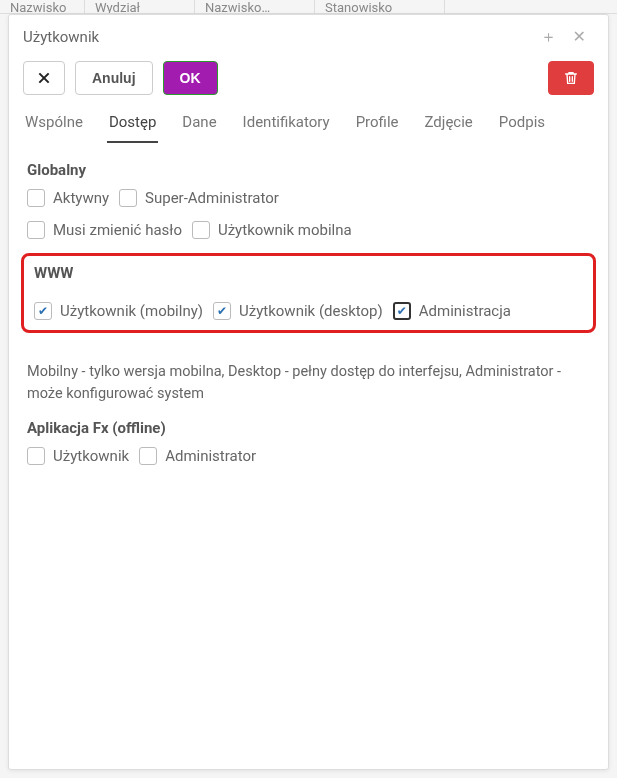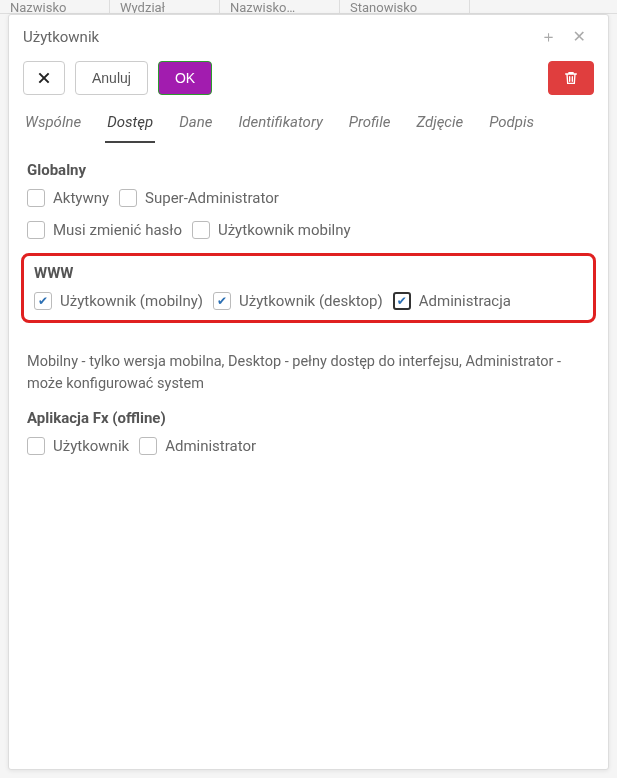--- a/index.html
+++ b/index.html
@@ -68,20 +68,21 @@
     border: 1px solid #ccc;
     background: #fff;
     color: #555;
     padding: 8px 16px;
     border-radius: 4px;
     font-size: 14px;
     cursor: pointer;
     display: inline-flex;
     align-items: center;
     justify-content: center;
+    font-weight: bold;
   }
   .btn-icon-only {
     padding: 8px 12px;
   }
   .btn-icon-only svg {
     width: 16px; height: 16px;
   }
   .btn-ok {
     background: #a21caf;
     border-color: #2e9a2e;
@@ -93,21 +94,20 @@
     color: #fff;
     padding: 8px 14px;
   }
   .btn-danger svg { width: 16px; height: 16px; }
   .spacer { flex: 1; }
   .tabs {
     display: flex;
     gap: 22px;
     padding: 0 14px;
     border-bottom: none;
-    font-style: italic;
   }
   .tab {
     padding: 6px 2px 10px 2px;
     font-size: 15px;
     color: #777;
     cursor: pointer;
     border-bottom: 2px solid transparent;
   }
   .tab.active {
     color: #444;
@@ -152,39 +152,39 @@
     font-size: 12px;
     color: #2b6fb3;
     line-height: 1;
   }
   .highlight-box {
     border: 3px solid #e02020;
     border-radius: 8px;
     padding: 8px 10px 10px 10px;
     margin: 6px -6px 12px -6px;
   }
-  .highlight-box .section-title { margin-top: 0; margin-bottom: 10px; }
+  .highlight-box .section-title { margin-top: 0; margin-bottom: 20px; }
   .highlight-box .check-row { margin-bottom: 0; }
   .focus-check .checkbox {
     border: 2px solid #333;
   }
   .help-text {
     color: #666;
     font-size: 14.5px;
     line-height: 1.5;
     margin-bottom: 14px;
     margin-top: 28px;
   }
   .check-label { color: #666; font-size: 15px; }
 </style>
 </head>
 <body>
 
 <div class="bg-table">
-  <div class="bg-col" style="width:110px">Nazwisko</div>
+  <div class="bg-col" style="width:85px">Nazwisko</div>
   <div class="bg-col" style="width:110px">Wydział</div>
   <div class="bg-col" style="width:120px">Nazwisko…</div>
   <div class="bg-col" style="width:130px">Stanowisko</div>
 </div>
 
 <div class="dialog">
   <div class="dialog-header">
     <div class="dialog-title">Użytkownik</div>
     <div class="header-icon">＋</div>
     <div class="header-icon">✕</div>
@@ -229,21 +229,21 @@
         <span class="check-label">Super-Administrator</span>
       </div>
     </div>
     <div class="check-row">
       <div class="check-item">
         <span class="checkbox"></span>
         <span class="check-label">Musi zmienić hasło</span>
       </div>
       <div class="check-item">
         <span class="checkbox"></span>
-        <span class="check-label">Użytkownik mobilny</span>
+        <span class="check-label">Użytkownik mobilna</span>
       </div>
     </div>
 
     <div class="highlight-box">
       <div class="section-title">WWW</div>
       <div class="check-row">
         <div class="check-item">
           <span class="checkbox checked"></span>
           <span class="check-label">Użytkownik (mobilny)</span>
         </div>

